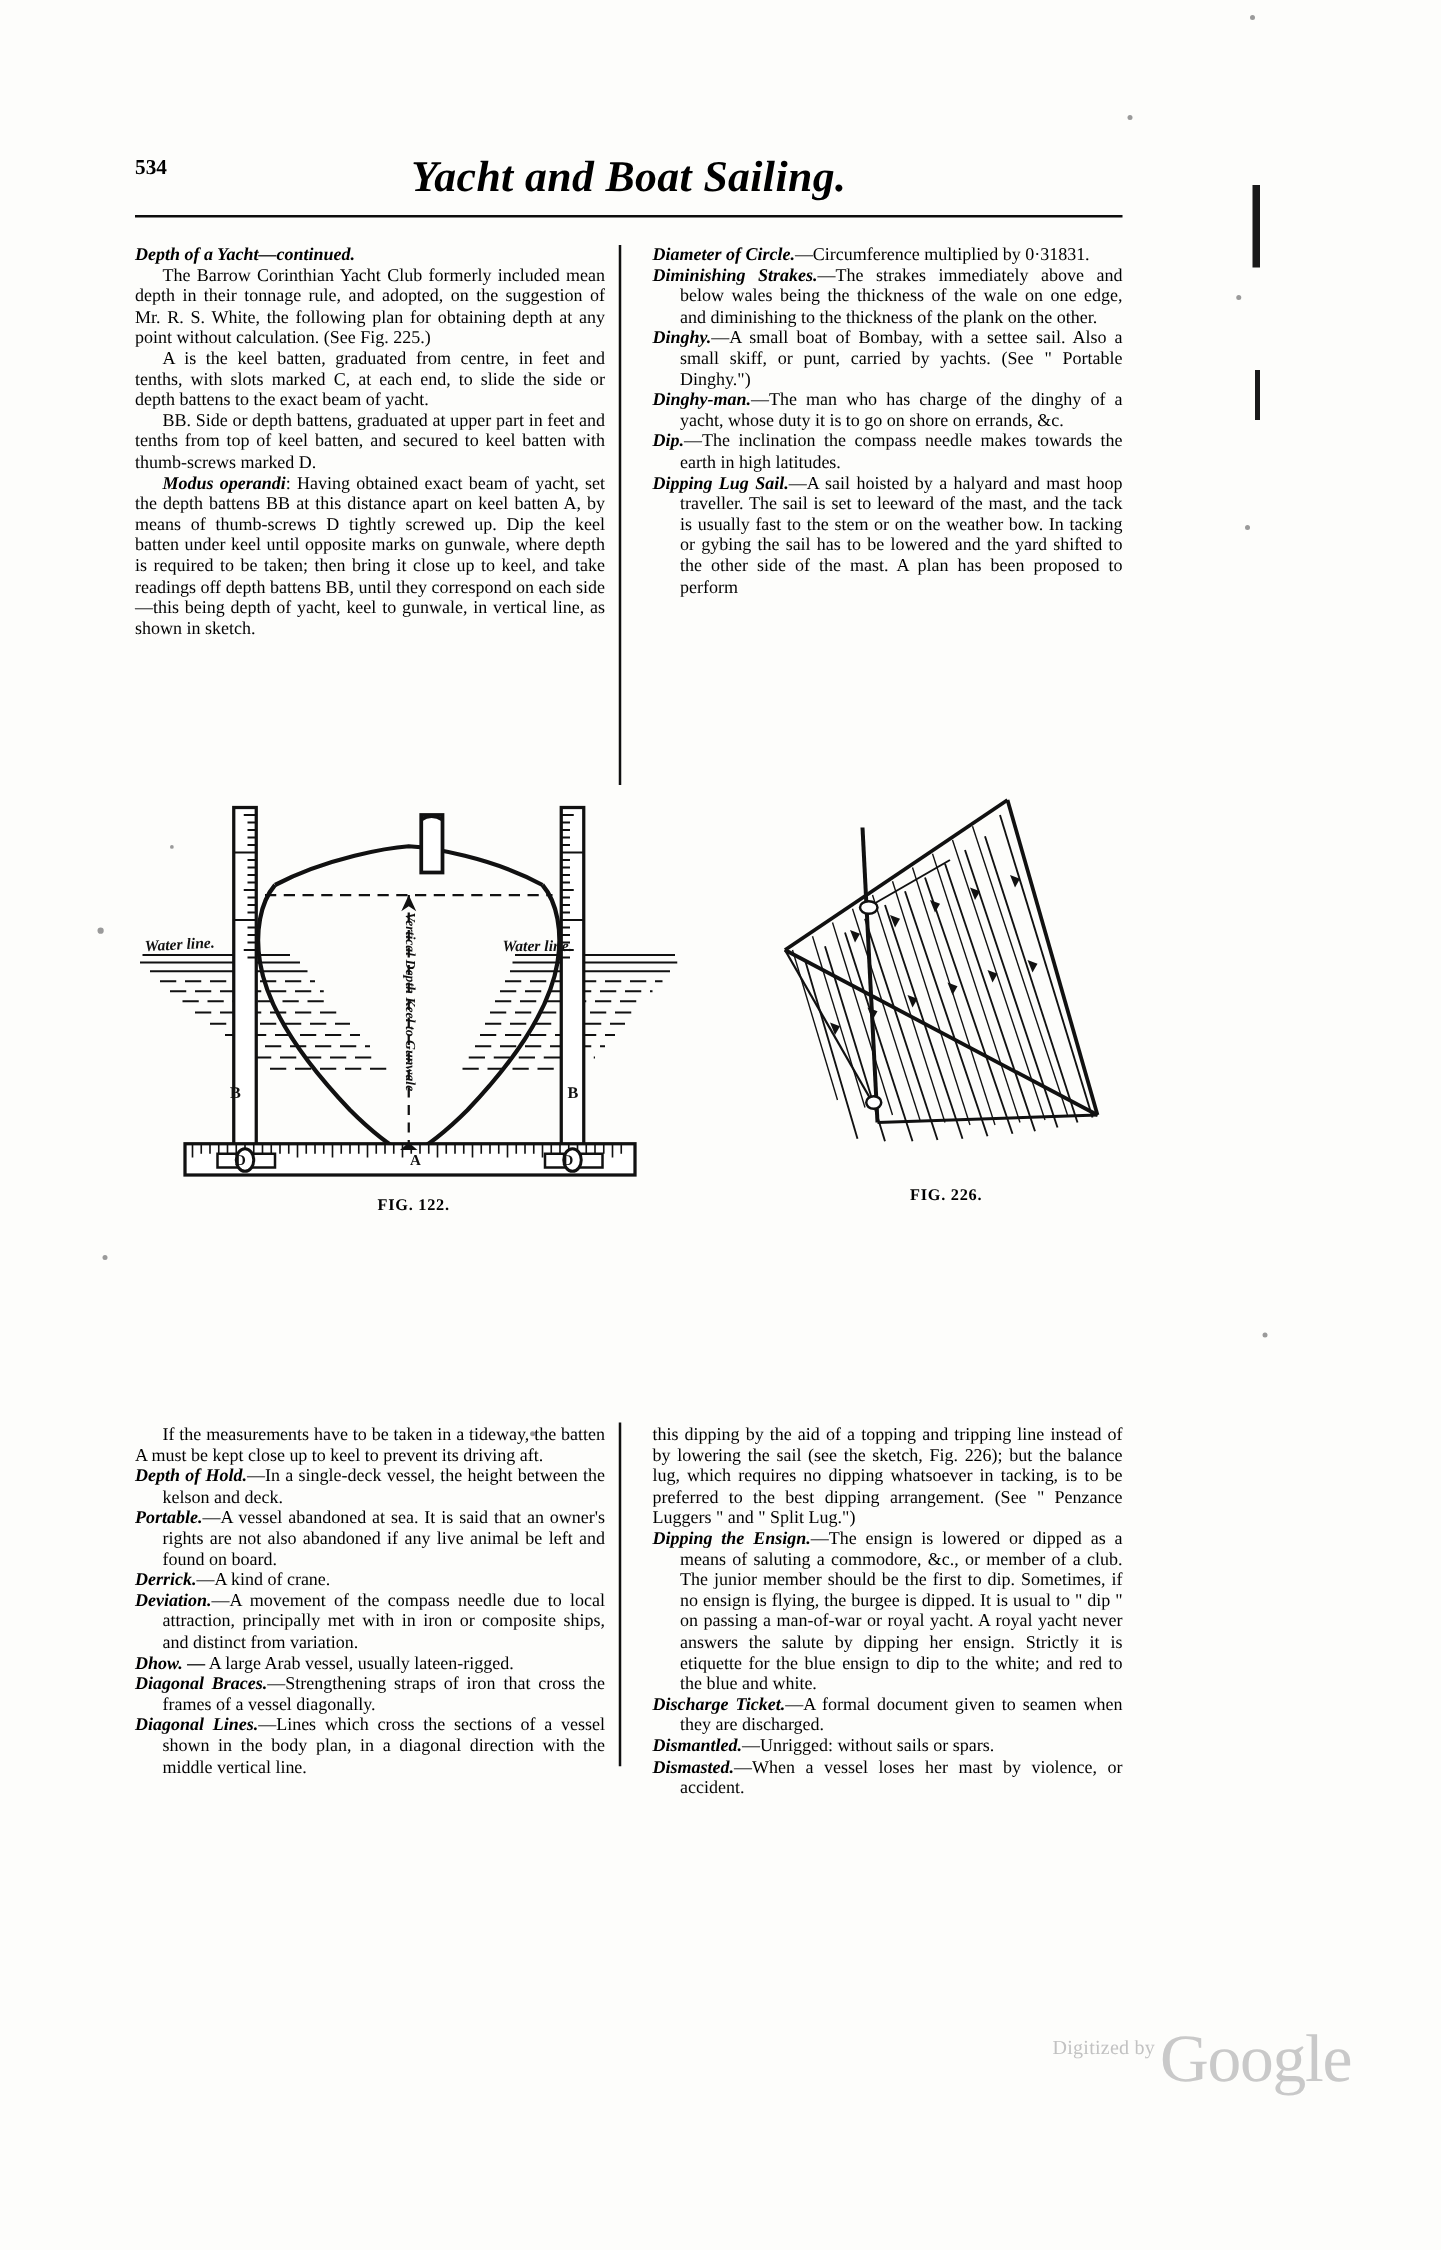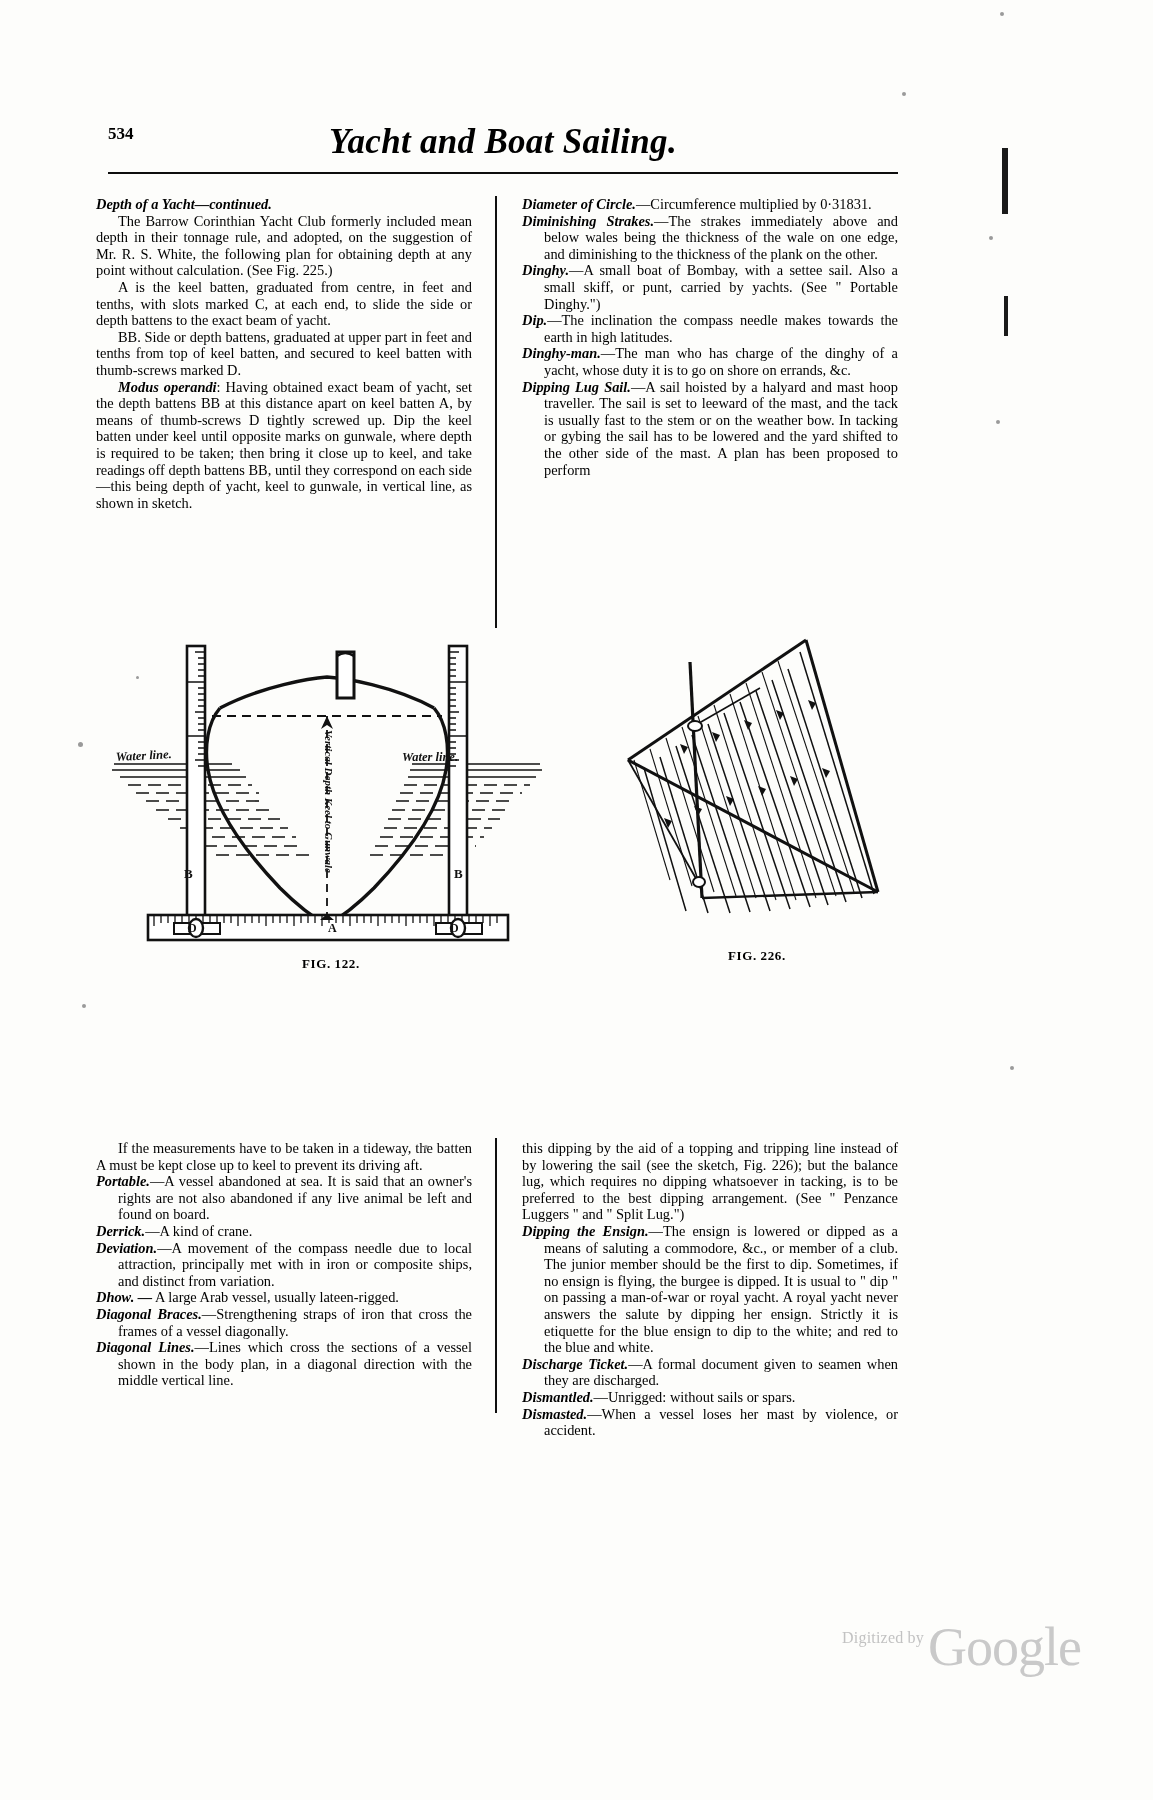--- a/index.html
+++ b/index.html
@@ -17,21 +17,21 @@
   
   .head{position:absolute;left:108px;top:124px;width:790px;height:40px;}
   .folio{position:absolute;left:0;top:0;font-weight:bold;font-size:17px;letter-spacing:0px;
          font-family:"Liberation Serif",serif;}
   .runtitle{position:absolute;left:0;top:-2px;width:790px;text-align:center;
             font-style:italic;font-weight:bold;font-size:35px;letter-spacing:.3px;}
   .rule{position:absolute;left:108px;top:172px;width:790px;height:0;border-top:2px solid #0d0d0d;}
 
   
   .col{position:absolute;width:376px;font-size:14.4px;line-height:16.6px;text-align:justify;}
-  .colL{left:96px;}
+  .colL{left:108px;}
   .colR{left:522px;}
   .divider{position:absolute;background:#101010;width:2px;}
 
   p.para{margin:0 0 0 0;text-indent:22px;}
   p.hang{margin:0;padding-left:22px;text-indent:-22px;}
   .bi{font-style:italic;font-weight:600;}
 
   
   .figwrap{position:absolute;}
   .figcap{position:absolute;font-variant:small-caps;font-weight:bold;font-size:13px;letter-spacing:.6px;}
@@ -71,22 +71,22 @@
     <p class="para">BB. Side or depth battens, graduated at upper part in feet and tenths from top of keel batten, and secured to keel batten with thumb-screws marked D.</p>
     <p class="para">
       <span class="bi">Modus operandi</span><span>: Having obtained exact beam of yacht, set the depth battens BB at this distance apart on keel batten A, by means of thumb-screws D tightly screwed up. Dip the keel batten under keel until opposite marks on gunwale, where depth is required to be taken; then bring it close up to keel, and take readings off depth battens BB, until they correspond on each side—this being depth of yacht, keel to gunwale, in vertical line, as shown in sketch.</span>
     </p>
   </div>
 
   <div class="col colR" style="top:196px;">
     <p class="hang"><span class="bi">Diameter of Circle.</span><span>—Circumference multiplied by 0·31831.</span></p>
     <p class="hang"><span class="bi">Diminishing Strakes.</span><span>—The strakes immediately above and below wales being the thickness of the wale on one edge, and diminishing to the thickness of the plank on the other.</span></p>
     <p class="hang"><span class="bi">Dinghy.</span><span>—A small boat of Bombay, with a settee sail.  Also a small skiff, or punt, carried by yachts.  (See " Portable Dinghy.")</span></p>
+    <p class="hang"><span class="bi">Dinghy-man.</span><span>—The man who has charge of the dinghy of a yacht, whose duty it is to go on shore on errands, &amp;c.</span></p>
     <p class="hang"><span class="bi">Dip.</span><span>—The inclination the compass needle makes towards the earth in high latitudes.</span></p>
-    <p class="hang"><span class="bi">Dinghy-man.</span><span>—The man who has charge of the dinghy of a yacht, whose duty it is to go on shore on errands, &amp;c.</span></p>
     <p class="hang"><span class="bi">Dipping Lug Sail.</span><span>—A sail hoisted by a halyard and mast hoop traveller.  The sail is set to leeward of the mast, and the tack is usually fast to the stem or on the weather bow.  In tacking or gybing the sail has to be lowered and the yard shifted to the other side of the mast.  A plan has been proposed to perform</span></p>
   </div>
 
   <div class="figwrap" style="left:112px;top:630px;width:430px;height:320px;">
     <svg width="430" height="320" viewBox="0 0 430 320">
       <g stroke="#111" fill="none" stroke-linecap="butt">
 
         <g stroke="#111" stroke-width="1.6">
           <line x1="2" y1="134" x2="120" y2="134"></line>
           <line x1="0" y1="140" x2="128" y2="140"></line>
@@ -318,20 +318,21 @@
 
         <ellipse cx="89" cy="252" rx="6" ry="5" stroke="#111" stroke-width="2" fill="#fff"></ellipse>
       </g>
       <text x="120" y="315" font-family="Liberation Serif, serif" font-weight="bold" font-size="13" fill="#111" style="font-variant:small-caps;letter-spacing:.6px;"></text>
     </svg>
     <div class="figcap" style="left:118px;top:318px;">FIG. 226.</div>
   </div>
 
   <div class="col colL" style="top:1140px;">
     <p class="para">If the measurements have to be taken in a tideway, the batten A must be kept close up to keel to prevent its driving aft.</p>
+    <p class="hang"><span class="bi">Depth of Hold.</span><span>—In a single-deck vessel, the height between the kelson and deck.</span></p>
     <p class="hang"><span class="bi">Portable.</span><span>—A vessel abandoned at sea.  It is said that an owner's rights are not also abandoned if any live animal be left and found on board.</span></p>
     <p class="hang"><span class="bi">Derrick.</span><span>—A kind of crane.</span></p>
     <p class="hang"><span class="bi">Deviation.</span><span>—A movement of the compass needle due to local attraction, principally met with in iron or composite ships, and distinct from variation.</span></p>
     <p class="hang"><span class="bi">Dhow. —</span><span> A large Arab vessel, usually lateen-rigged.</span></p>
     <p class="hang"><span class="bi">Diagonal Braces.</span><span>—Strengthening straps of iron that cross the frames of a vessel diagonally.</span></p>
     <p class="hang"><span class="bi">Diagonal Lines.</span><span>—Lines which cross the sections of a vessel shown in the body plan, in a diagonal direction with the middle vertical line.</span></p>
   </div>
 
   <div class="col colR" style="top:1140px;">
     <p class="para" style="text-indent:0;">this dipping by the aid of a topping and tripping line instead of by lowering the sail (see the sketch, Fig. 226); but the balance lug, which requires no dipping whatsoever in tacking, is to be preferred to the best dipping arrangement.  (See " Penzance Luggers " and " Split Lug.")</p>

